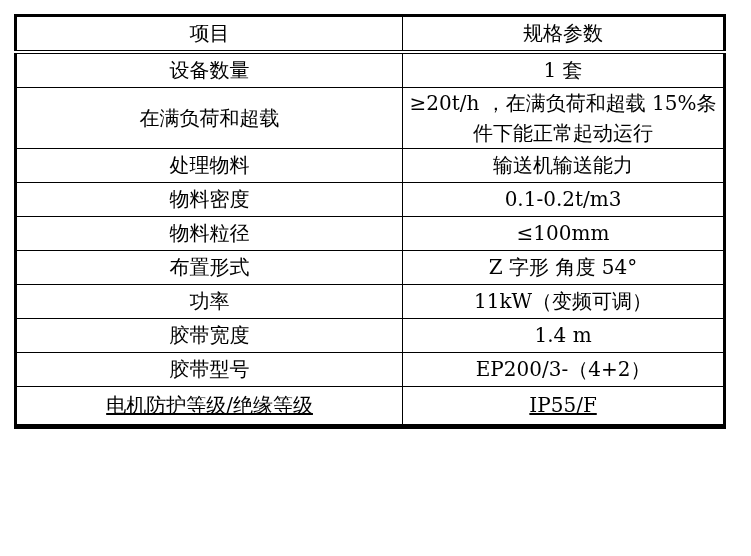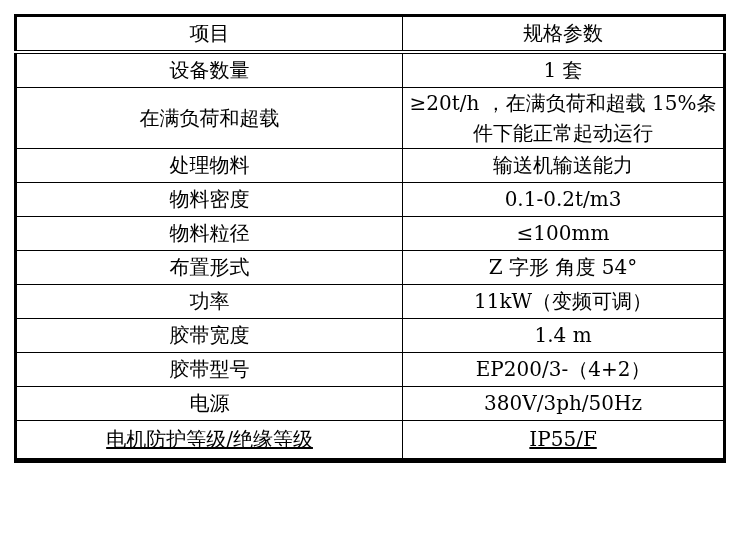--- a/index.html
+++ b/index.html
@@ -94,22 +94,18 @@
       <td>11kW（变频可调）</td>
     </tr>
     <tr>
       <td>胶带宽度</td>
       <td>1.4 m</td>
     </tr>
     <tr>
       <td>胶带型号</td>
       <td>EP200/3-（4+2）</td>
     </tr>
-    <tr>
-      <td>电源</td>
-      <td>380V/3ph/50Hz</td>
-    </tr>
     <tr class="last">
       <td>电机防护等级/绝缘等级</td>
       <td>IP55/F</td>
     </tr>
   </tbody>
 </table>
 
 </body></html>

